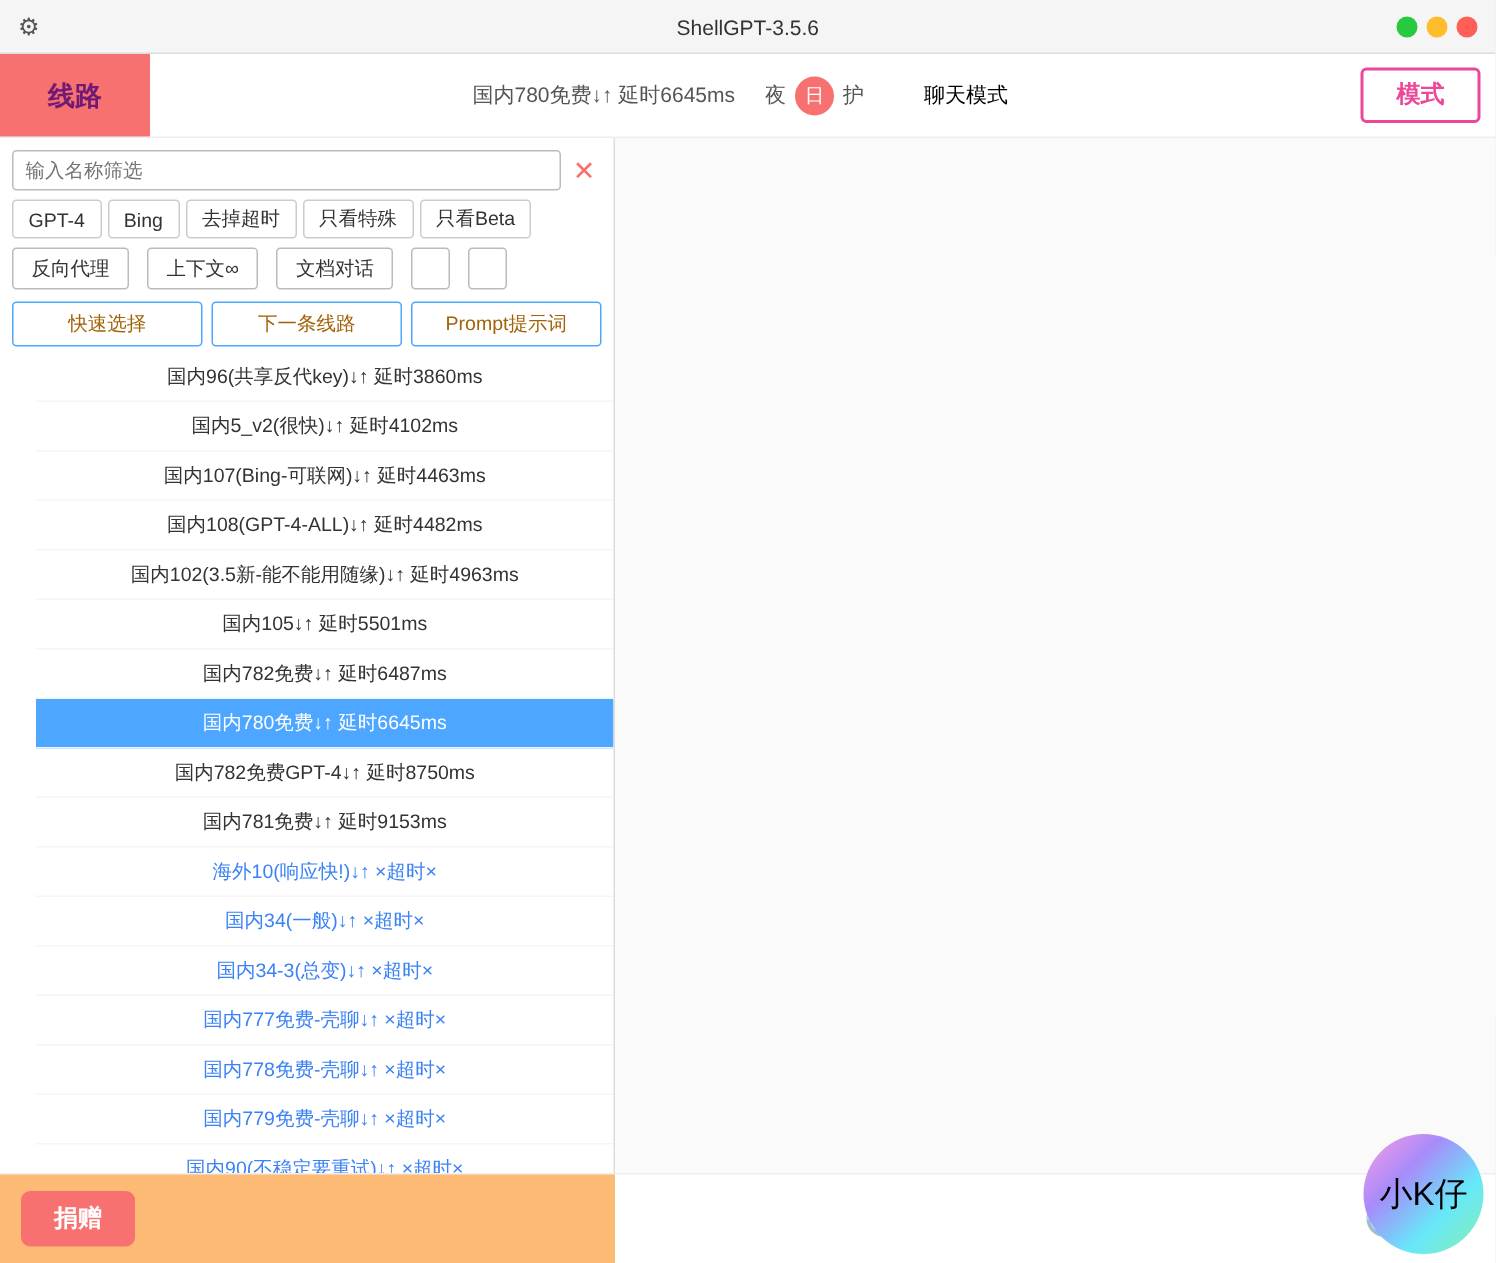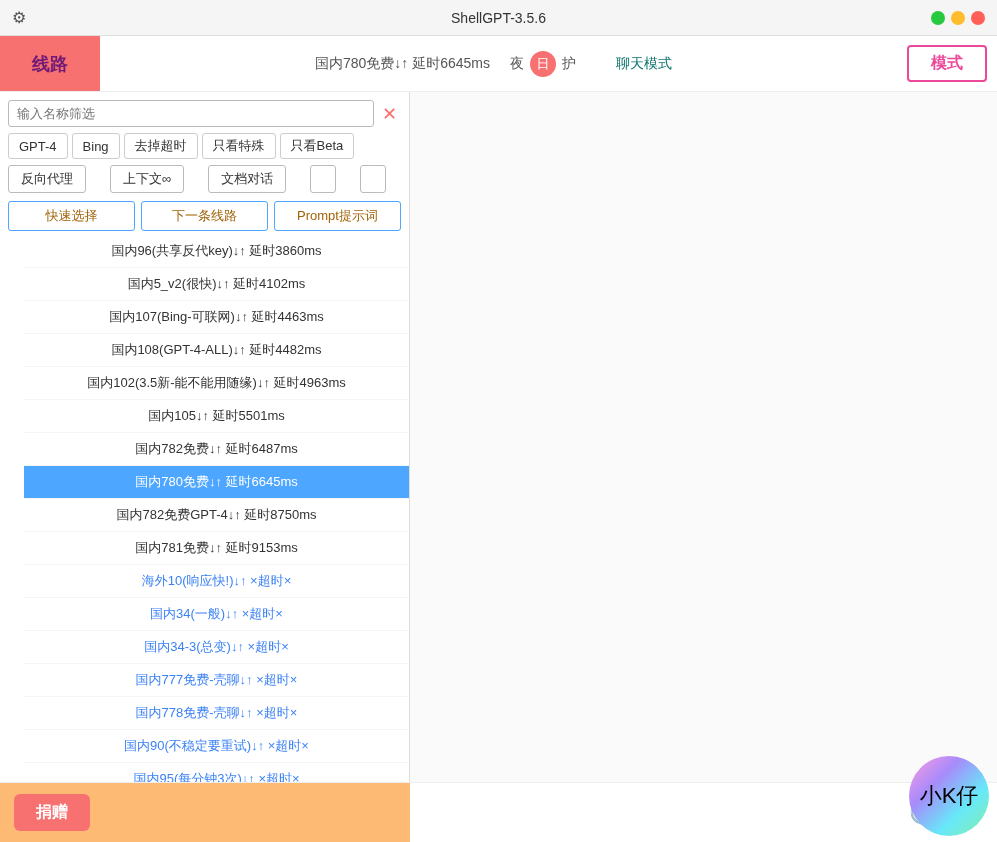--- a/index.html
+++ b/index.html
@@ -98,21 +98,21 @@
       background: #f87171;
       color: #fff;
       display: flex;
       align-items: center;
       justify-content: center;
       font-size: 13px;
       cursor: pointer;
     }
     .nav-chat-mode {
       font-size: 14px;
-      color: #0f766e;
+      color: #000000;
       padding: 0 20px;
     }
     .nav-mode-btn {
       border: 2px solid #ec4899;
       color: #ec4899;
       background: #fff;
       font-size: 16px;
       font-weight: bold;
       padding: 6px 22px;
       cursor: pointer;
@@ -173,21 +173,21 @@
       padding: 3px 10px;
       font-size: 13px;
       cursor: pointer;
       color: #333;
     }
 
     
     .action-row {
       padding: 4px 8px;
       display: flex;
-      gap: 24px;
+      gap: 12px;
     }
     .action-btn {
       border: 1px solid #bbb;
       background: #fff;
       border-radius: 3px;
       padding: 4px 12px;
       font-size: 13px;
       cursor: pointer;
       color: #333;
     }
@@ -402,20 +402,21 @@
         <div class="route-item">国内105↓↑ 延时5501ms</div>
         <div class="route-item">国内782免费↓↑ 延时6487ms</div>
         <div class="route-item active">国内780免费↓↑ 延时6645ms</div>
         <div class="route-item">国内782免费GPT-4↓↑ 延时8750ms</div>
         <div class="route-item">国内781免费↓↑ 延时9153ms</div>
         <div class="route-item timeout">海外10(响应快!)↓↑ ×超时×</div>
         <div class="route-item timeout">国内34(一般)↓↑ ×超时×</div>
         <div class="route-item timeout">国内34-3(总变)↓↑ ×超时×</div>
         <div class="route-item timeout">国内777免费-壳聊↓↑ ×超时×</div>
         <div class="route-item timeout">国内778免费-壳聊↓↑ ×超时×</div>
+        <div class="route-item timeout">国内779免费-壳聊↓↑ ×超时×</div>
         <div class="route-item timeout">国内90(不稳定要重试)↓↑ ×超时×</div>
         <div class="route-item timeout">国内95(每分钟3次)↓↑ ×超时×</div>
       </div>
 
     <div class="bottom-bar">
       <button class="donate-btn">捐赠</button>
     </div>
   </div>
 
   <div class="right-panel">

